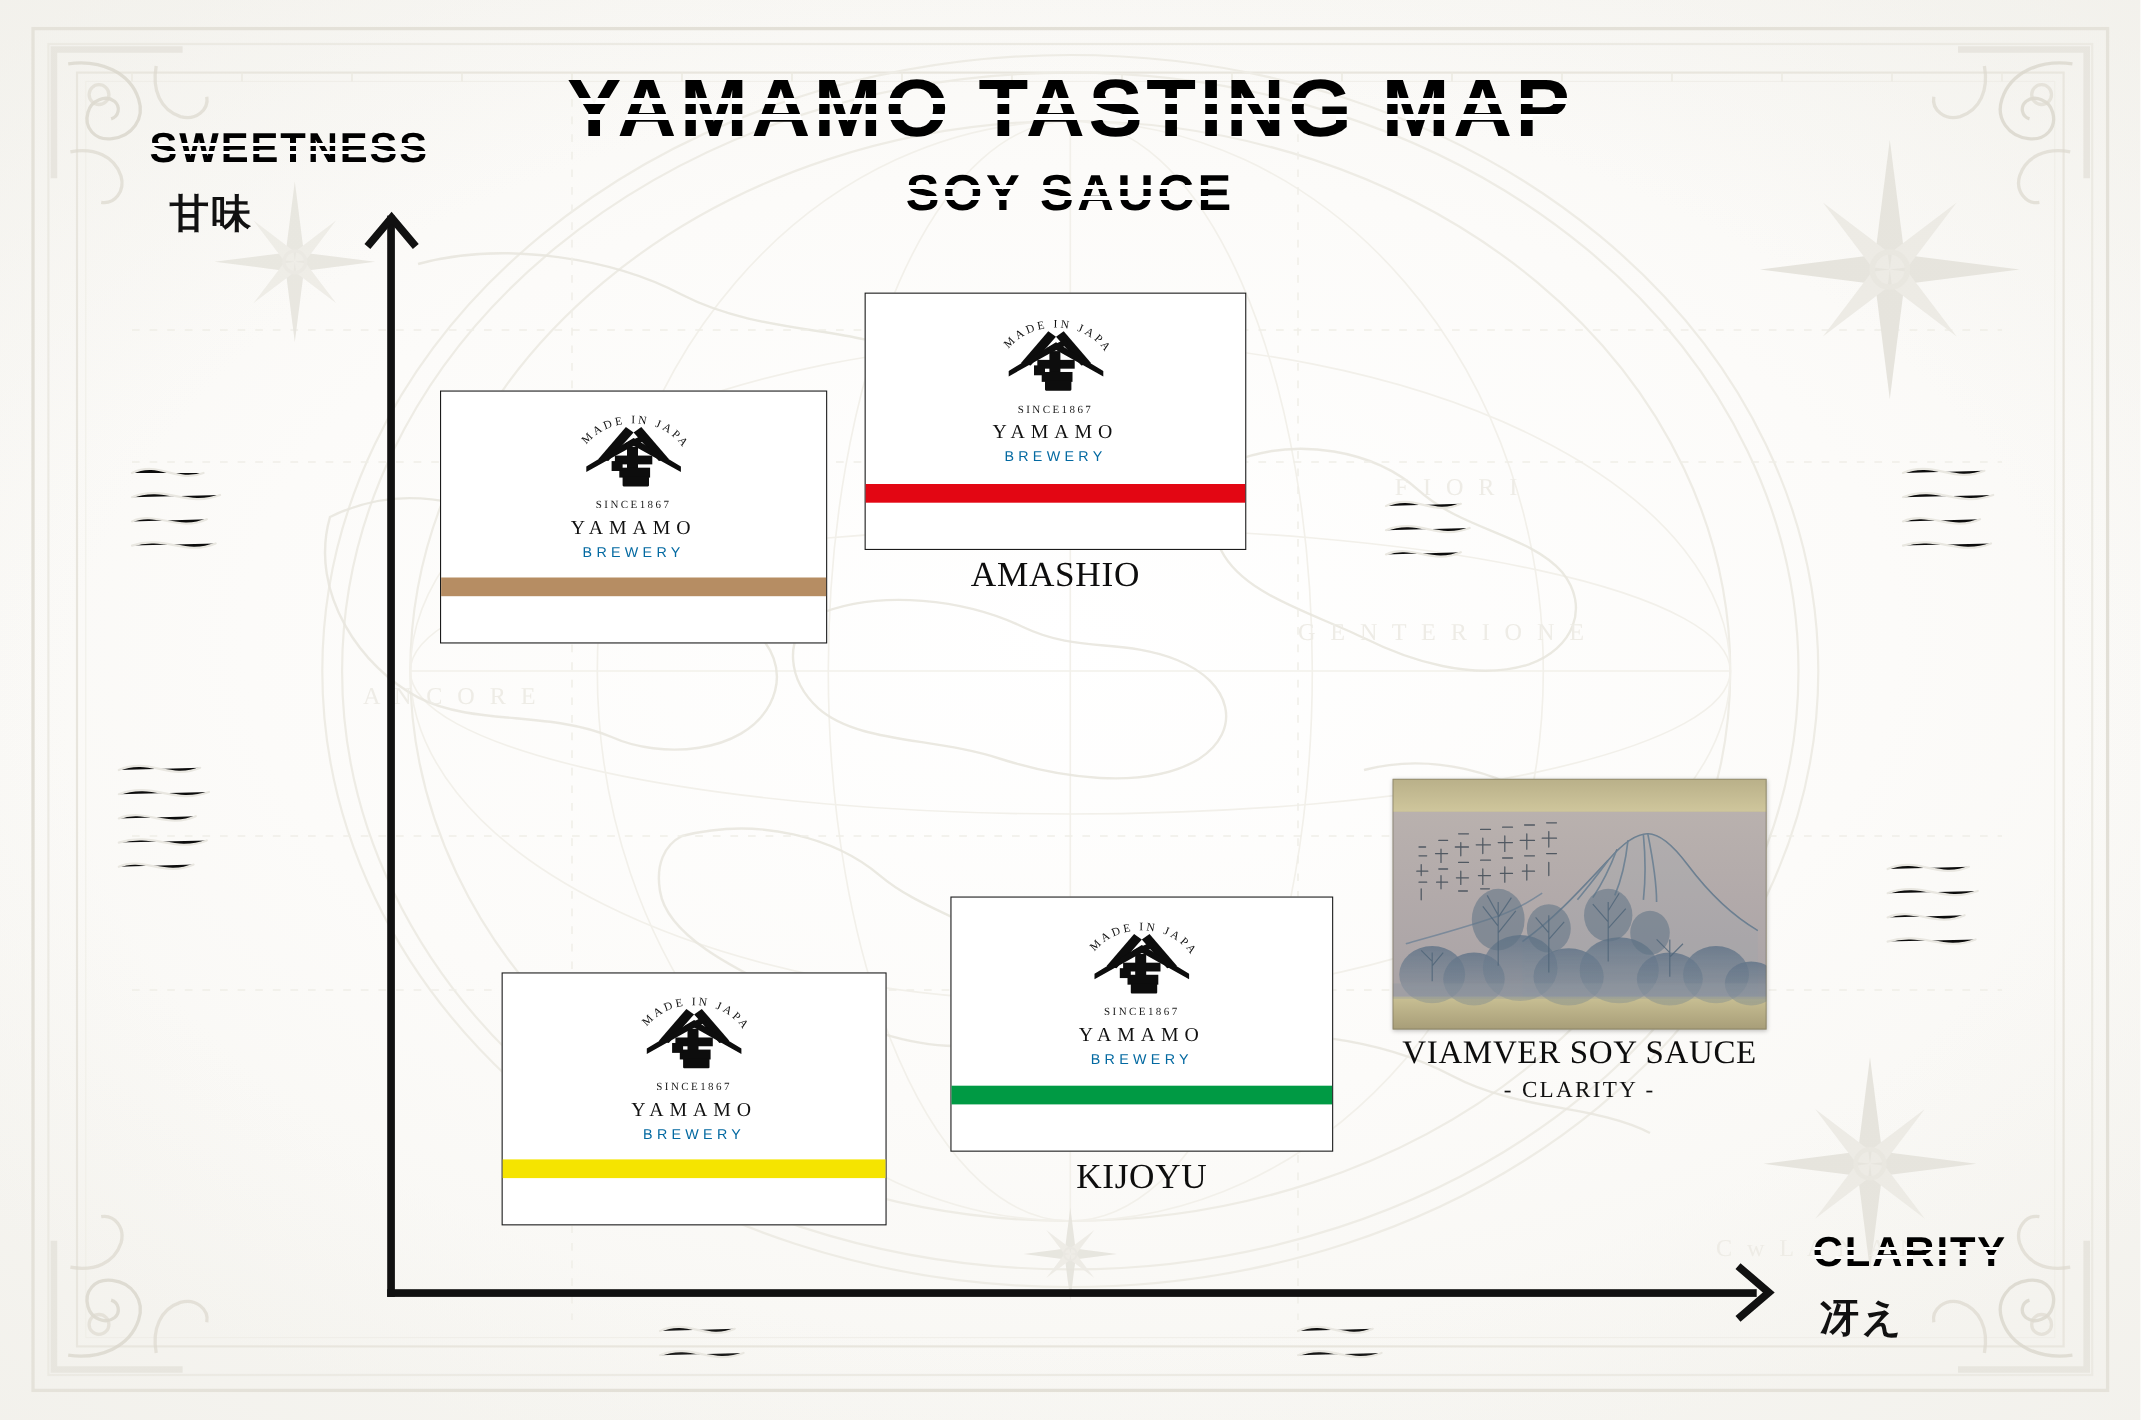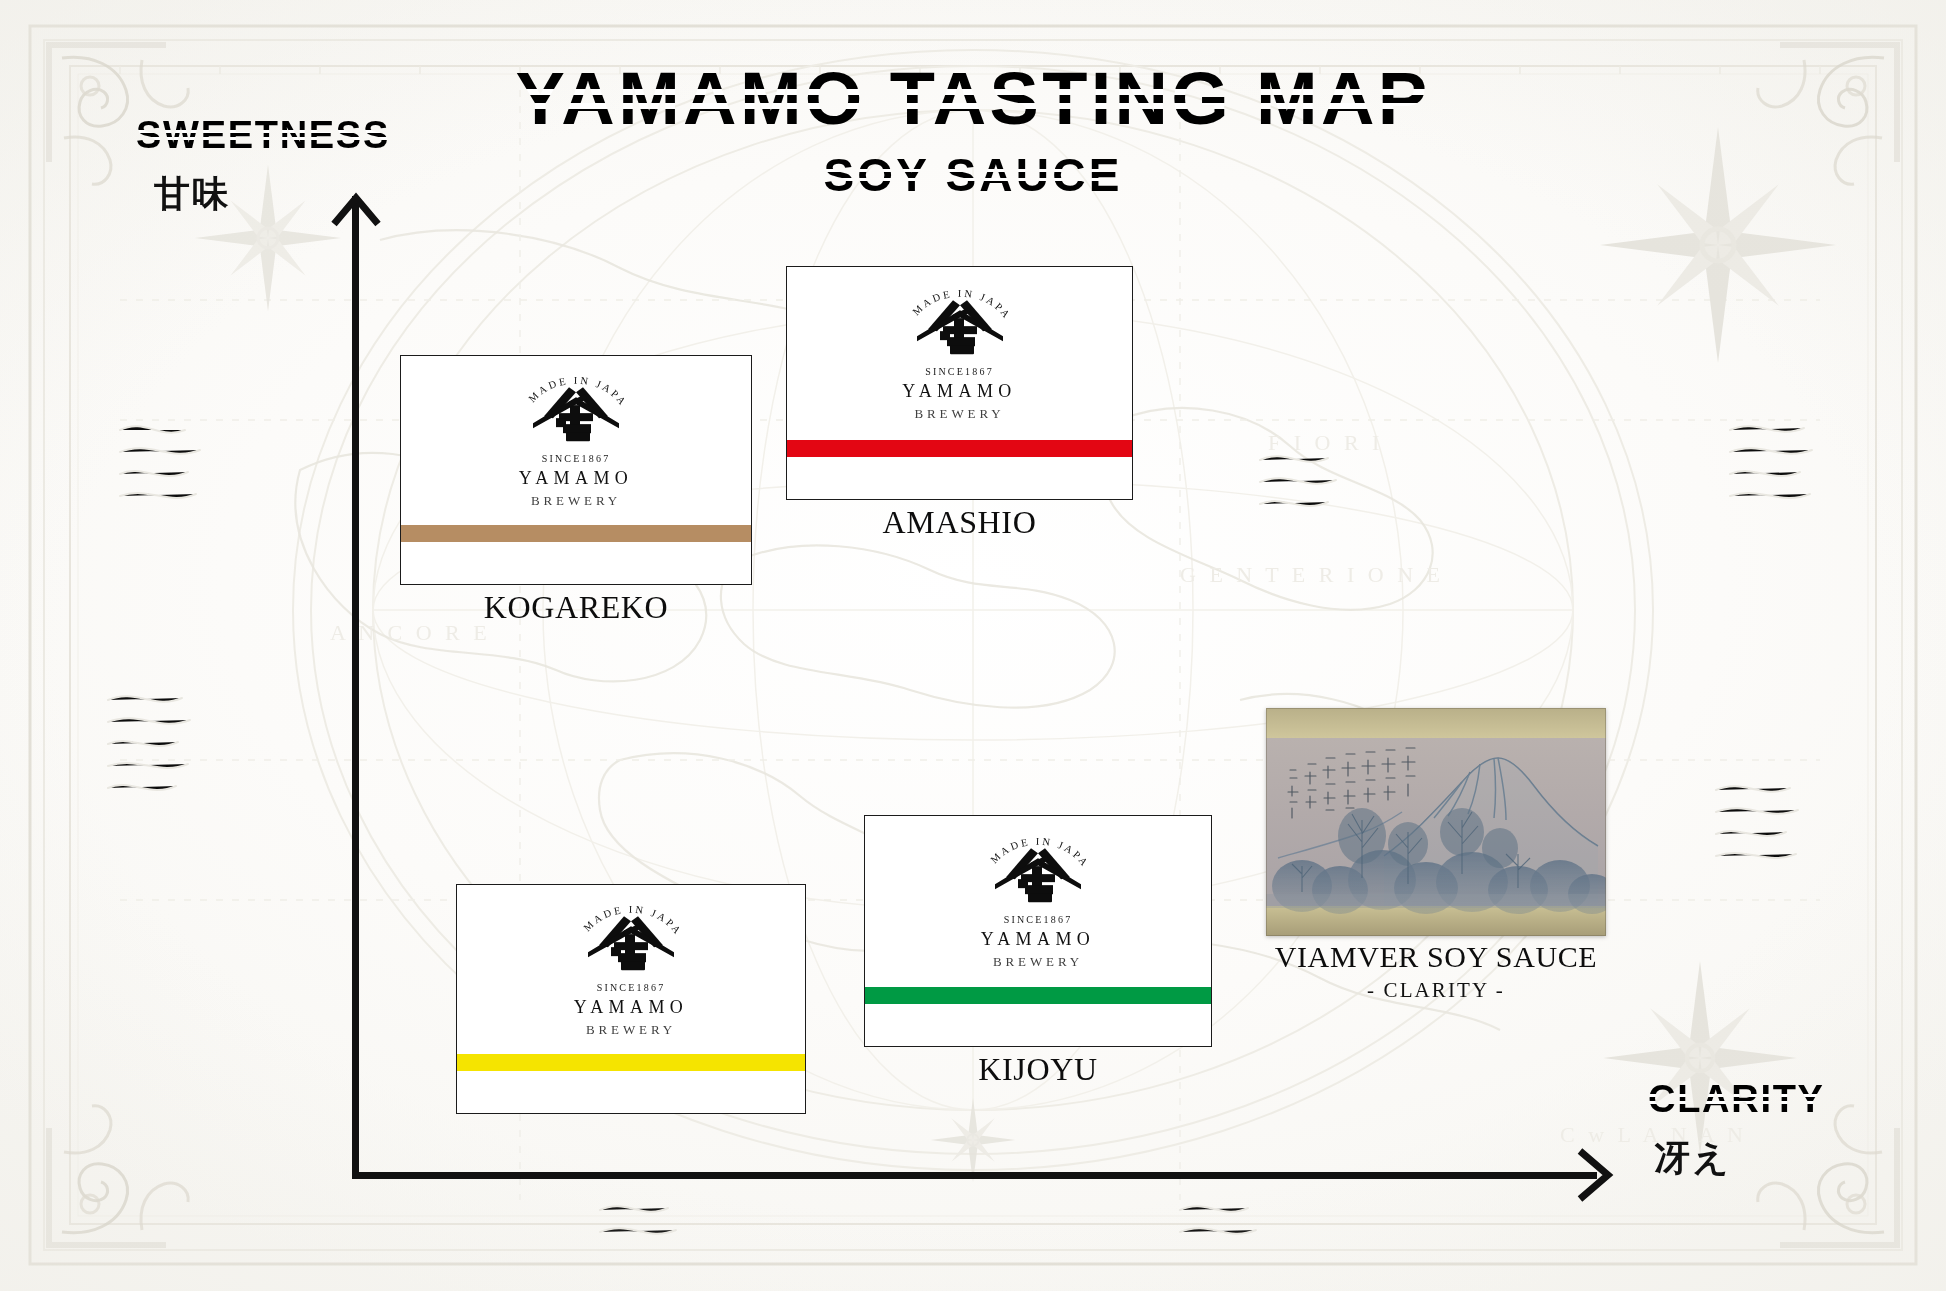--- a/index.html
+++ b/index.html
@@ -69,21 +69,21 @@
     font-size:46px;line-height:1;letter-spacing:.07em;
   }
 
   #y-label{position:absolute;left:136px;top:116px;}
   #y-label .en{font-size:38px;line-height:1;}
   #y-label .jp{
     display:block;margin-top:16px;margin-left:18px;
     font-family:Liberation Mono, monospace;font-weight:700;
     font-size:36px;color:#111;letter-spacing:.06em;
   }
-  #x-label{position:absolute;left:1648px;top:1080px;}
+  #x-label{position:absolute;left:1648px;top:1120px;}
   #x-label .en{font-size:38px;line-height:1;}
   #x-label .jp{
     display:block;margin-top:16px;margin-left:6px;
     font-family:Liberation Serif, serif;font-weight:700;
     font-size:36px;color:#111;letter-spacing:.06em;
   }
 
   
   .product{position:absolute;}
   .label-card{
@@ -104,22 +104,22 @@
   .brandmark svg{display:block;}
   .bm-since{
     font-family:"Liberation Serif", serif;
     font-size:10px;letter-spacing:.22em;color:#1a1a1a;margin-top:1px;
   }
   .bm-name{
     font-family:"Liberation Serif", serif;
     font-size:18px;letter-spacing:.30em;color:#111;margin-top:4px;
   }
   .bm-sub{
-    font-family:Liberation Serif, serif;
-    font-size:13px;letter-spacing:.30em;color:#404040;margin-top:4px;
+    font-family:Liberation Sans, sans-serif;
+    font-size:13px;letter-spacing:.30em;color:#0369a1;margin-top:4px;
   }
   .caption{
     text-align:center;
     font-family:"Liberation Serif", serif;
     color:#0d0d0d;
     letter-spacing:.02em;
     margin-top:4px;
   }
   .caption-sub{
     text-align:center;
@@ -335,21 +335,20 @@
             </g>
           </svg>
           <div class="bm-since">SINCE1867</div>
           <div class="bm-name">YAMAMO</div>
           <div class="bm-sub">BREWERY</div>
         </div>
       </div>
       <div class="lc-stripe" style="height:17px;background:#b68d63;"></div>
       <div class="lc-bottom" style="height:42px;"></div>
     </div>
-    <div class="caption" style="font-size:32px;">KOGAREKO</div>
   </div>
 
   <div class="product" id="p-amashio" style="left:786px;top:266px;width:347px;">
     <div class="label-card" style="height:234px;">
       <div class="lc-top">
         <div class="brandmark">
           <svg width="126" height="86" viewBox="0 0 126 86">
             <path id="arcA" d="M16,44 A50,40 0 0 1 110,44" fill="none"></path>
             <text font-family="Liberation Serif, serif" font-size="10.5" letter-spacing="2.6" fill="#111">
               <textPath href="#arcA" startOffset="7%">MADE IN JAPAN</textPath>

